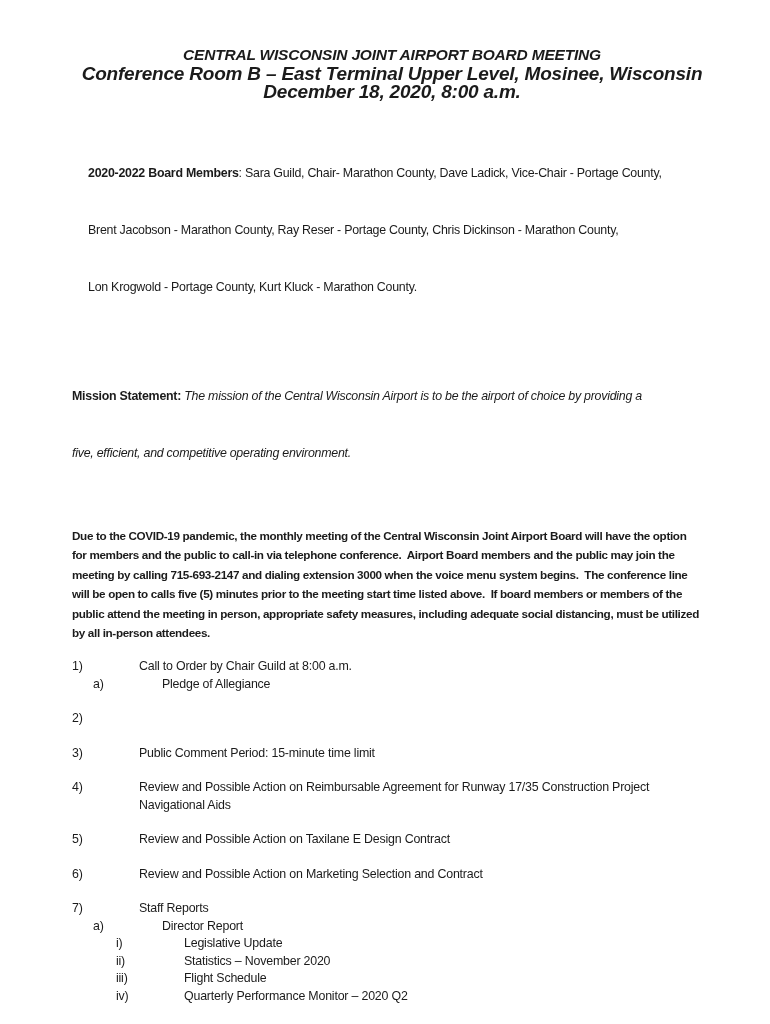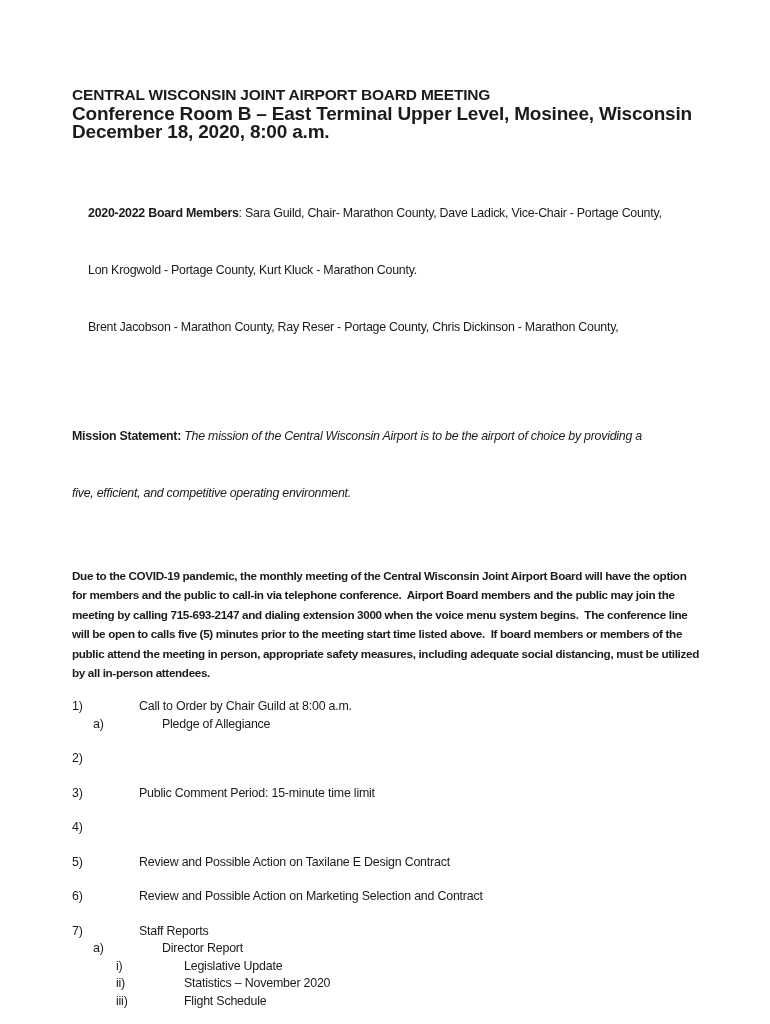--- a/index.html
+++ b/index.html
@@ -2,21 +2,21 @@
 <html><head>
 <meta charset="utf-8">
 <style>
   html,body{margin:0;padding:0;background:#ffffff;}
   .page{
     position:relative;width:770px;height:1024px;background:#ffffff;
     font-family:"Liberation Sans",sans-serif;color:#1b1b1b;overflow:hidden;
   }
   .content{padding:45px 58px 0 72px;}
   
-  .hdr{text-align:left;font-weight:bold;margin-top:40px;}
+  .hdr{text-align:center;font-weight:bold;font-style:italic;}
   .doc-title{font-size:15.5px;line-height:20px;letter-spacing:-0.2px;}
   .doc-sub{font-size:19px;line-height:18px;letter-spacing:-0.2px;}
   
   .para{font-size:12.4px;line-height:19px;white-space:pre;letter-spacing:-0.25px;}
   .board{margin-top:25px;margin-left:16px;}
   .mission{margin-top:14px;}
   .covid{margin-top:25px;font-weight:bold;font-size:11.7px;line-height:19.4px;
          letter-spacing:-0.35px;white-space:pre;}
   .b{font-weight:bold;font-style:normal;}
   .i{font-style:italic;}
@@ -41,22 +41,22 @@
   <div class="content">
 
     <div class="hdr">
       <div class="doc-title">CENTRAL WISCONSIN JOINT AIRPORT BOARD MEETING</div>
       <div class="doc-sub">Conference Room B – East Terminal Upper Level, Mosinee, Wisconsin</div>
       <div class="doc-sub">December 18, 2020, 8:00 a.m.</div>
     </div>
 
     <div class="para board">
       <div><span class="b">2020-2022 Board Members</span><span>: Sara Guild, Chair- Marathon County, Dave Ladick, Vice-Chair - Portage County,</span></div>
+      <div>Brent Jacobson - Marathon County, Ray Reser - Portage County, Chris Dickinson - Marathon County,</div>
       <div>Lon Krogwold - Portage County, Kurt Kluck - Marathon County.</div>
-      <div>Brent Jacobson - Marathon County, Ray Reser - Portage County, Chris Dickinson - Marathon County,</div>
     </div>
 
     <div class="para mission">
       <div><span class="b">Mission Statement:</span><span class="i"> The mission of the Central Wisconsin Airport is to be the airport of choice by providing a</span></div>
       <div class="i">five, efficient, and competitive operating environment.</div>
     </div>
 
     <div class="covid">Due to the COVID-19 pandemic, the monthly meeting of the Central Wisconsin Joint Airport Board will have the option
 for members and the public to call-in via telephone conference.  Airport Board members and the public may join the
 meeting by calling 715-693-2147 and dialing extension 3000 when the voice menu system begins.  The conference line
@@ -79,20 +79,22 @@
         <span class="num">2)</span>
       </div>
 
       <div class="row lv1 gap">
         <span class="num">3)</span>
         <span class="txt">Public Comment Period: 15-minute time limit</span>
       </div>
 
       <div class="row lv1 gap">
         <span class="num">4)</span>
+        <span class="txt">Review and Possible Action on Reimbursable Agreement for Runway 17/35 Construction Project
+Navigational Aids</span>
       </div>
 
       <div class="row lv1 gap">
         <span class="num">5)</span>
         <span class="txt">Review and Possible Action on Taxilane E Design Contract</span>
       </div>
 
       <div class="row lv1 gap">
         <span class="num">6)</span>
         <span class="txt">Review and Possible Action on Marketing Selection and Contract</span>
@@ -111,20 +113,24 @@
         <span class="txt">Legislative Update</span>
       </div>
       <div class="row lv3">
         <span class="num">ii)</span>
         <span class="txt">Statistics – November 2020</span>
       </div>
       <div class="row lv3">
         <span class="num">iii)</span>
         <span class="txt">Flight Schedule</span>
       </div>
+      <div class="row lv3">
+        <span class="num">iv)</span>
+        <span class="txt">Quarterly Performance Monitor – 2020 Q2</span>
+      </div>
 
       <div class="row lv2 gap">
         <span class="num">b)</span>
         <span class="txt">Financial Reports</span>
       </div>
 
     </div>
   </div>
 
   <div class="footer">01</div>

